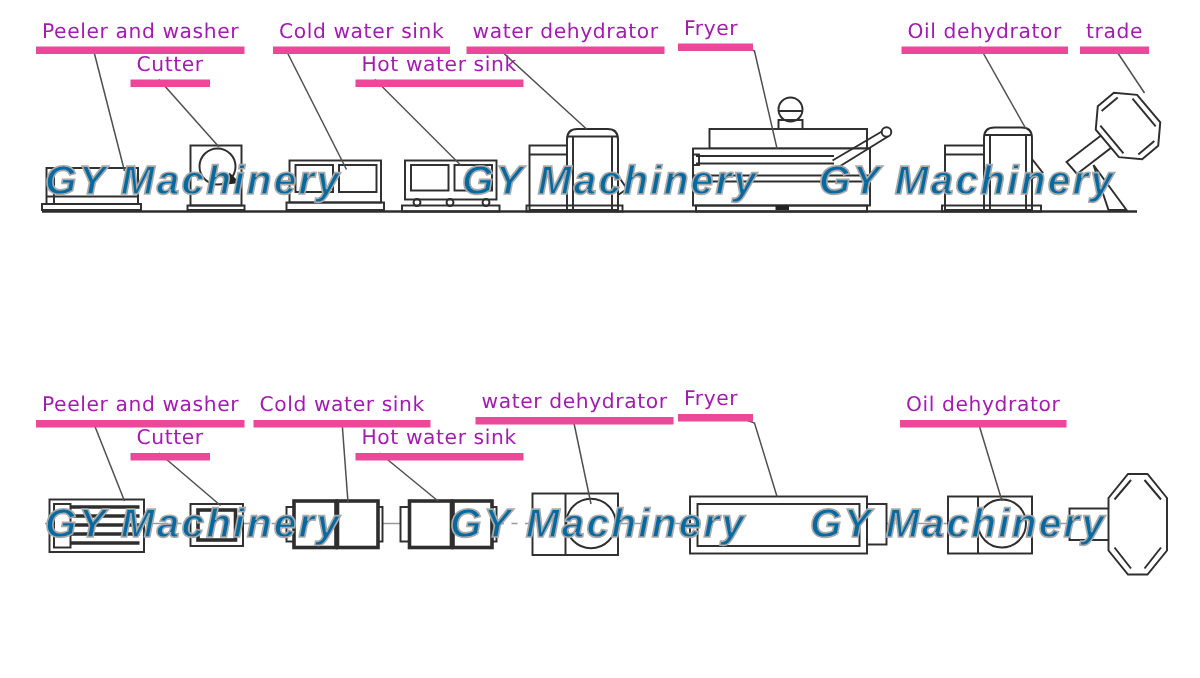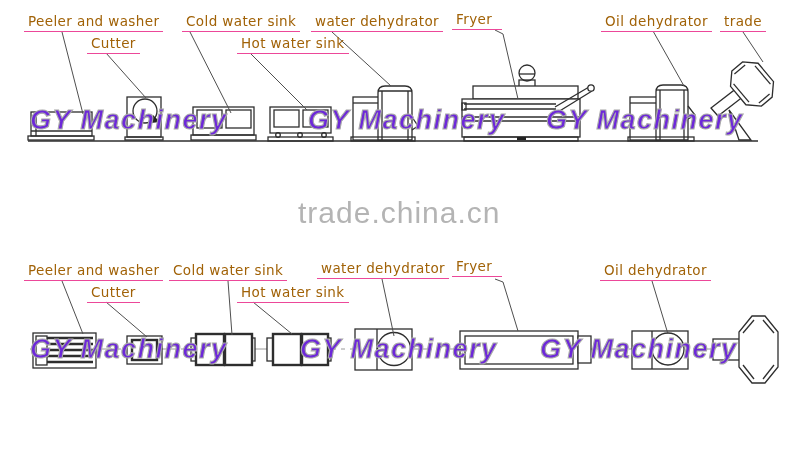--- a/index.html
+++ b/index.html
@@ -6,24 +6,24 @@
   #canvas{position:relative;width:800px;height:452px;background:#ffffff;overflow:hidden;
           font-family:"DejaVu Sans", sans-serif;}
   svg{position:absolute;left:0;top:0;z-index:1;}
   .ink{stroke:#2e2e2e;fill:none;stroke-width:1.3;}
   .fillw{fill:#ffffff;}
   .thick{stroke-width:2.4;}
   .dark{fill:#222;stroke:none;}
   .leader{stroke:#4f4f4f;stroke-width:1;fill:none;}
   .center{stroke:#9a9a9a;stroke-width:1;stroke-dasharray:18 5 4 5;}
   .ground{stroke:#2e2e2e;stroke-width:1.6;}
-  .lbl{position:absolute;z-index:4;font-size:13.5px;color:#a16207;letter-spacing:.4px;
-       white-space:nowrap;border-bottom:1px solid #ec4899;padding:0 4px 2px 4px;}
+  .lbl{position:absolute;z-index:4;font-size:13.5px;color:#a21caf;letter-spacing:.4px;
+       white-space:nowrap;border-bottom:5px solid #ec4899;padding:0 4px 2px 4px;}
   .wm{position:absolute;z-index:3;font:italic 700 27px "Liberation Sans", sans-serif;
-      letter-spacing:1.5px;color:#6d28d9;-webkit-text-stroke:1.1px #a9a9a9;white-space:nowrap;}
+      letter-spacing:1.5px;color:#0369a1;-webkit-text-stroke:1.1px #a9a9a9;white-space:nowrap;}
   .site{position:absolute;z-index:2;font:400 30px "Liberation Sans", sans-serif;
         color:#b4b4b4;letter-spacing:1px;white-space:nowrap;}
 </style>
 </head>
 <body>
 
 <div id="canvas">
 
   <svg width="800" height="452" viewBox="0 0 800 452">
 
@@ -194,21 +194,20 @@
     </g>
   </svg>
 
   <div class="wm" style="left:30px;top:105px">GY Machinery</div>
   <div class="wm" style="left:308px;top:105px">GY Machinery</div>
   <div class="wm" style="left:546px;top:105px">GY Machinery</div>
   <div class="wm" style="left:30px;top:334px">GY Machinery</div>
   <div class="wm" style="left:300px;top:334px">GY Machinery</div>
   <div class="wm" style="left:540px;top:334px">GY Machinery</div>
 
-  <div class="site" style="left:298px;top:196px">trade.china.cn</div>
 
   <div class="lbl" style="left:24px;top:13px">Peeler and washer</div>
   <div class="lbl" style="left:87px;top:35px">Cutter</div>
   <div class="lbl" style="left:182px;top:13px">Cold water sink</div>
   <div class="lbl" style="left:237px;top:35px">Hot water sink</div>
   <div class="lbl" style="left:311px;top:13px">water dehydrator</div>
   <div class="lbl" style="left:452px;top:11px;padding-right:10px">Fryer</div>
   <div class="lbl" style="left:601px;top:13px">Oil dehydrator</div>
   <div class="lbl" style="left:720px;top:13px">trade</div>
 

